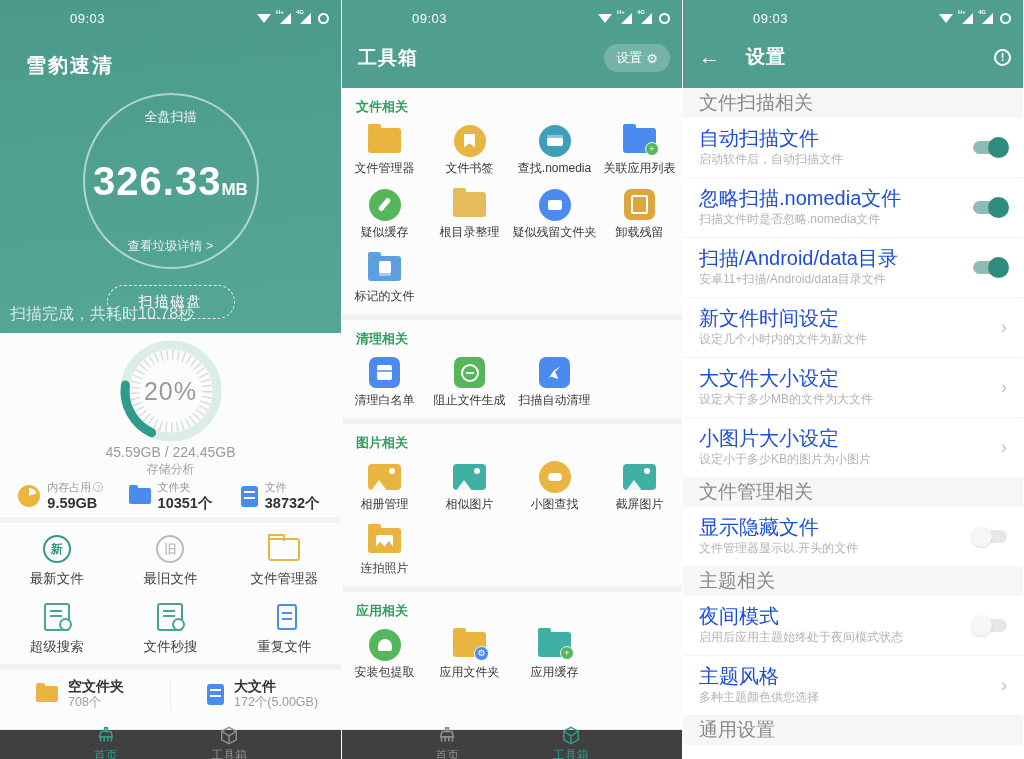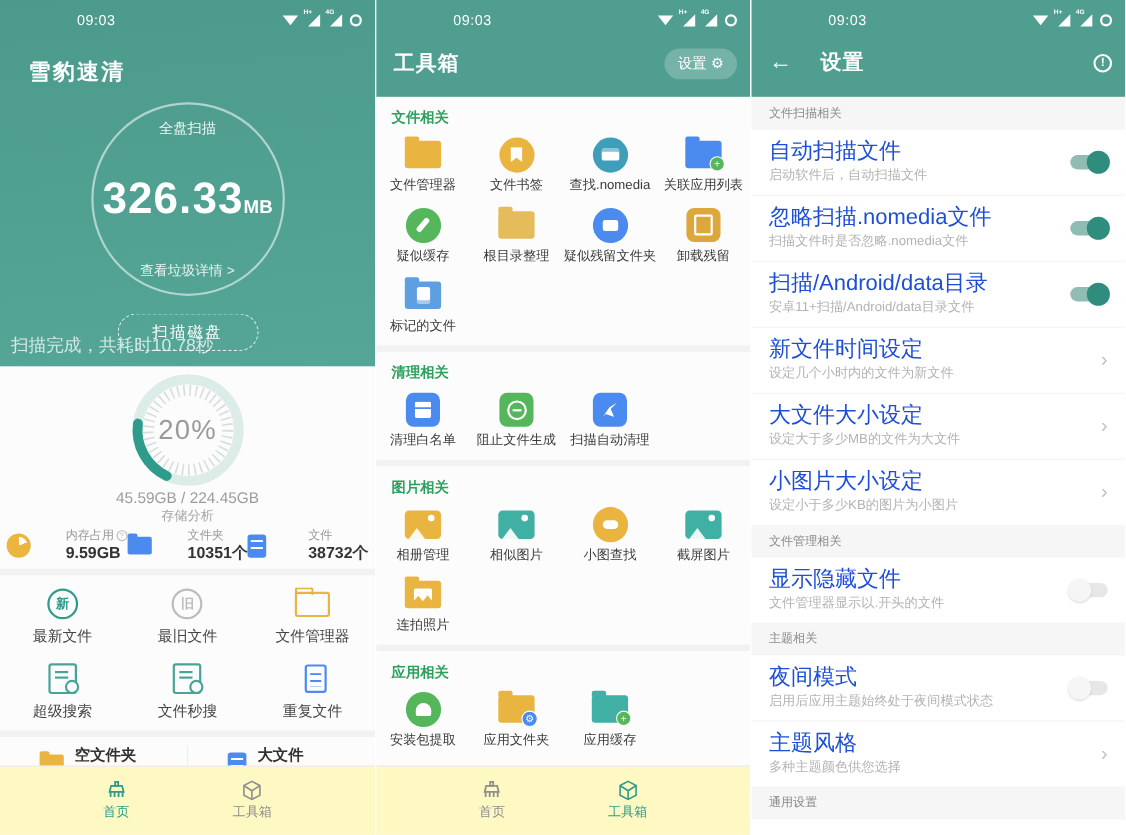--- a/index.html
+++ b/index.html
@@ -44,21 +44,21 @@
   
   .gauge-wrap { text-align:center; padding-top:6px; }
   .gauge { position:relative; width:112px; height:104px; margin:0 auto; }
   .gauge svg { display:block; }
   .gauge-pct { position:absolute; inset:0; display:flex; align-items:center; justify-content:center; font-size:25px; color:#9a9a9a; letter-spacing:1px; }
   .usage { font-size:14px; color:#9c9c9c; line-height:18px; }
   .caption { font-size:12px; color:#a5a5a5; line-height:16px; }
 
   
   .stats { display:flex; padding:4px 6px 6px 6px; height:40px; }
-  .stat { flex:1; display:flex; align-items:center; justify-content:space-between; gap:7px; }
+  .stat { flex:1; display:flex; align-items:center; justify-content:center; gap:7px; }
   .stat-txt { text-align:left; }
   .stat-label { font-size:11px; color:#999; line-height:13px; display:flex; align-items:center; gap:2px; }
   .help-c { width:10px; height:10px; border:1px solid #bbb; border-radius:50%; color:#bbb; font-size:7px; display:inline-flex; align-items:center; justify-content:center; }
   .stat-value { font-size:14.5px; color:#333; font-weight:700; line-height:18px; }
   .pie-ic { width:22px; height:22px; border-radius:50%; background:#ecb53f; position:relative; overflow:hidden; }
   .pie-ic::after { content:""; position:absolute; inset:3px; border-radius:50%; background:conic-gradient(#fff 0 70deg,transparent 70deg 360deg); }
   .folder-s { width:22px; height:16px; border-radius:2px; background:#4b8bef; position:relative; align-self:center; }
   .folder-s::before { content:""; position:absolute; top:-3px; left:0; width:9px; height:4px; border-radius:2px 2px 0 0; background:inherit; }
   .doc-s { width:17px; height:21px; border-radius:3px; background:#4b8bef; position:relative; }
   .doc-s::after { content:""; position:absolute; left:3px; right:3px; top:5px; height:10px; background:repeating-linear-gradient(#fff 0 2px,transparent 2px 6px); }
@@ -82,21 +82,21 @@
   .dup-ic::before { content:""; position:absolute; left:-8px; top:3px; width:20px; height:26px; border:2px solid #7fb0f2; border-radius:3px; z-index:-1; }
   .dup-ic::after { content:""; position:absolute; left:3px; right:3px; top:6px; height:12px; background:repeating-linear-gradient(#4b8bef 0 2px,transparent 2px 6px); }
 
   
   .counts { display:flex; height:48px; align-items:center; }
   .count { flex:1; display:flex; align-items:center; gap:10px; padding-left:36px; cursor:pointer; }
   .count + .count { border-left:1px solid #eee; }
   .count-label { font-size:14px; color:#333; font-weight:700; line-height:17px; }
   .count-value { font-size:12.5px; color:#9c9c9c; line-height:15px; }
   .folder-y { background:#e9b440; }
-  .nav { position:absolute; left:0; right:0; bottom:0; height:63px; border-top:1px solid #ececec; background:#fef9c3; display:flex; align-items:center; justify-content:space-evenly; }
+  .nav { position:absolute; left:0; right:0; bottom:0; height:30px; border-top:1px solid #ececec; background:#404040; display:flex; align-items:center; justify-content:space-evenly; }
   .nav-item { text-align:center; cursor:pointer; font-size:12px; color:#8e8e8e; }
   .nav-item svg { display:block; margin:0 auto 1px; }
   .nav-item.active { color:#2f9c8b; }
 
   
   .sec { padding:10px 0 10px; background:#fcfcfc; }
   .sec-title { font-size:13px; font-weight:700; color:#2ea05e; padding-left:14px; line-height:18px; }
   .tgrid { display:grid; grid-template-columns:repeat(4,1fr); margin-top:8px; row-gap:12px; }
   .titem { text-align:center; cursor:pointer; }
   .titem .ic-box { height:33px; display:flex; align-items:center; justify-content:center; margin-bottom:4px; }
@@ -121,21 +121,21 @@
   .glyph-box::after { content:""; width:13px; height:15px; border:2px solid #fff; border-radius:2px; }
   .glyph-doc::after { content:""; width:12px; height:15px; border-radius:2px; background:#fff; box-shadow:inset 0 -3px 0 rgba(94,159,224,.55); }
   .glyph-list::after { content:""; width:15px; height:15px; border-radius:2px; background:#fff; clip-path:polygon(0 0,100% 0,100% 35%,0 35%,0 45%,100% 45%,100% 100%,0 100%); }
   .glyph-minus::after { content:""; width:14px; height:14px; border:2px solid #fff; border-radius:50%; box-shadow:inset 0 0 0 20px transparent; background:linear-gradient(#fff,#fff) center/8px 2px no-repeat; }
   .glyph-sweep::after { content:""; width:13px; height:13px; background:#fff; clip-path:polygon(100% 0,55% 45%,80% 100%,20% 80%,0 100%,45% 35%); }
   .glyph-dot::after { content:""; width:14px; height:8px; border-radius:4px; background:#fff; }
   .glyph-android::after { content:""; width:14px; height:12px; border-radius:7px 7px 2px 2px; background:#fff; }
   .glyph-photo::after { content:""; width:17px; height:12px; border-radius:2px; background:#fff; clip-path:polygon(0 0,100% 0,100% 100%,75% 55%,50% 100%,25% 60%,0 100%); }
 
   
-  .gheader { background:#f6f6f6; color:#8a8a8a; font-size:11px; padding:0 16px; height:30px; line-height:30px; }
+  .gheader { background:#f6f6f6; color:#8a8a8a; font-size:19px; padding:0 16px; height:30px; line-height:30px; }
   .srow { display:flex; align-items:center; padding:10px 16px; min-height:58px; background:#fff; cursor:pointer; }
   .srow + .srow { border-top:1px solid #f3f3f3; }
   .srow-main { flex:1; min-width:0; }
   .srow-title { font-size:20px; color:#1d4ed8; font-weight:400; line-height:20px; }
   .srow-sub { font-size:12px; color:#b3b3b3; line-height:16px; margin-top:3px; white-space:nowrap; }
   .chev { color:#c0c0c0; font-size:18px; margin-left:8px; }
   .tgl { position:relative; width:34px; height:13px; border-radius:7px; margin-left:10px; flex:none; }
   .tgl::after { content:""; position:absolute; top:-4px; width:21px; height:21px; border-radius:50%; }
   .tgl[data-state="on"] { background:#8fbdb4; }
   .tgl[data-state="on"]::after { right:-2px; background:#2e8d7d; }

